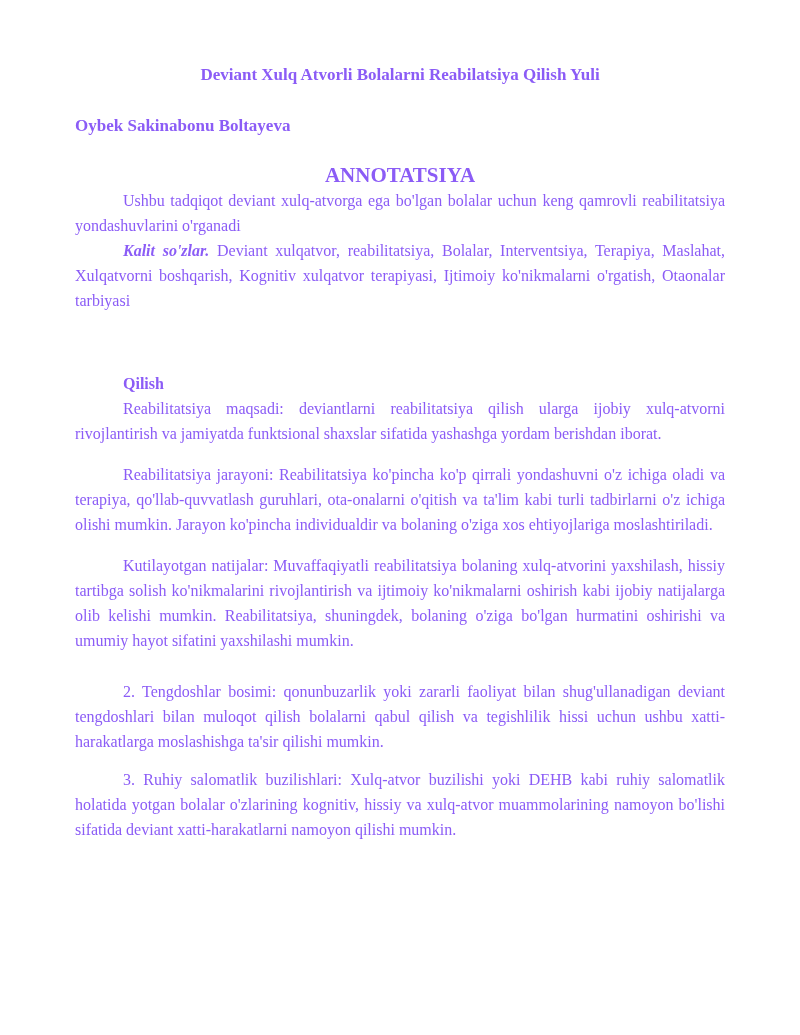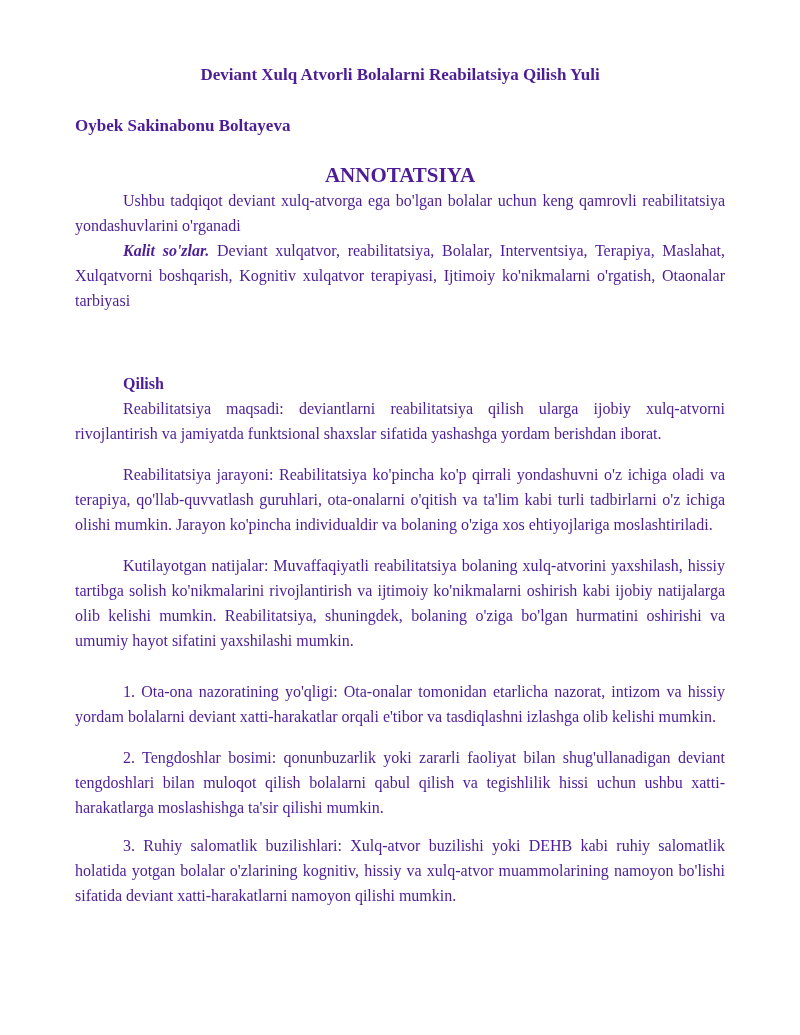--- a/index.html
+++ b/index.html
@@ -10,21 +10,21 @@
   .page {
     position: relative;
     width: 800px;
     height: 1035px;
     background: #ffffff;
     box-sizing: border-box;
     padding: 62px 75px 0 75px;
     font-family: "Liberation Serif", "DejaVu Serif", serif;
     font-size: 16px;
     line-height: 25px;
-    color: #4c1d95;
+    color: #8b5cf6;
     overflow: hidden;
   }
   .doc-title {
     margin: 0;
     text-align: center;
     font-size: 17px;
     font-weight: bold;
     line-height: 25px;
   }
   .doc-author {
@@ -74,18 +74,17 @@
   <p class="body-par"><b class="kw-label">Kalit so'zlar.</b><span> Deviant xulqatvor, reabilitatsiya, Bolalar, Interventsiya, Terapiya, Maslahat, Xulqatvorni boshqarish, Kognitiv xulqatvor terapiyasi, Ijtimoiy ko'nikmalarni o'rgatish, Otaonalar tarbiyasi</span></p>
 
   <div class="section section-kirish">
     <p class="section-heading">Qilish</p>
     <p class="body-par">Reabilitatsiya maqsadi: deviantlarni reabilitatsiya qilish ularga ijobiy xulq-atvorni rivojlantirish va jamiyatda funktsional shaxslar sifatida yashashga yordam berishdan iborat.</p>
     <p class="body-par spaced">Reabilitatsiya jarayoni: Reabilitatsiya ko'pincha ko'p qirrali yondashuvni o'z ichiga oladi va terapiya, qo'llab-quvvatlash guruhlari, ota-onalarni o'qitish va ta'lim kabi turli tadbirlarni o'z ichiga olishi mumkin. Jarayon ko'pincha individualdir va bolaning o'ziga xos ehtiyojlariga moslashtiriladi.</p>
     <p class="body-par spaced">Kutilayotgan natijalar: Muvaffaqiyatli reabilitatsiya bolaning xulq-atvorini yaxshilash, hissiy tartibga solish ko'nikmalarini rivojlantirish va ijtimoiy ko'nikmalarni oshirish kabi ijobiy natijalarga olib kelishi mumkin. Reabilitatsiya, shuningdek, bolaning o'ziga bo'lgan hurmatini oshirishi va umumiy hayot sifatini yaxshilashi mumkin.</p>
   </div>
 
   <div class="section section-sabablari">
-    <p class="body-par">1. Ota-ona nazoratining yo'qligi: Ota-onalar tomonidan etarlicha nazorat, intizom va hissiy yordam bolalarni deviant xatti-harakatlar orqali e'tibor va tasdiqlashni izlashga olib kelishi mumkin.</p>
     <p class="body-par spaced">2. Tengdoshlar bosimi: qonunbuzarlik yoki zararli faoliyat bilan shug'ullanadigan deviant tengdoshlari bilan muloqot qilish bolalarni qabul qilish va tegishlilik hissi uchun ushbu xatti-harakatlarga moslashishga ta'sir qilishi mumkin.</p>
     <p class="body-par spaced-sm">3. Ruhiy salomatlik buzilishlari: Xulq-atvor buzilishi yoki DEHB kabi ruhiy salomatlik holatida yotgan bolalar o'zlarining kognitiv, hissiy va xulq-atvor muammolarining namoyon bo'lishi sifatida deviant xatti-harakatlarni namoyon qilishi mumkin.</p>
   </div>
 
 </div>
 
 </body></html>

